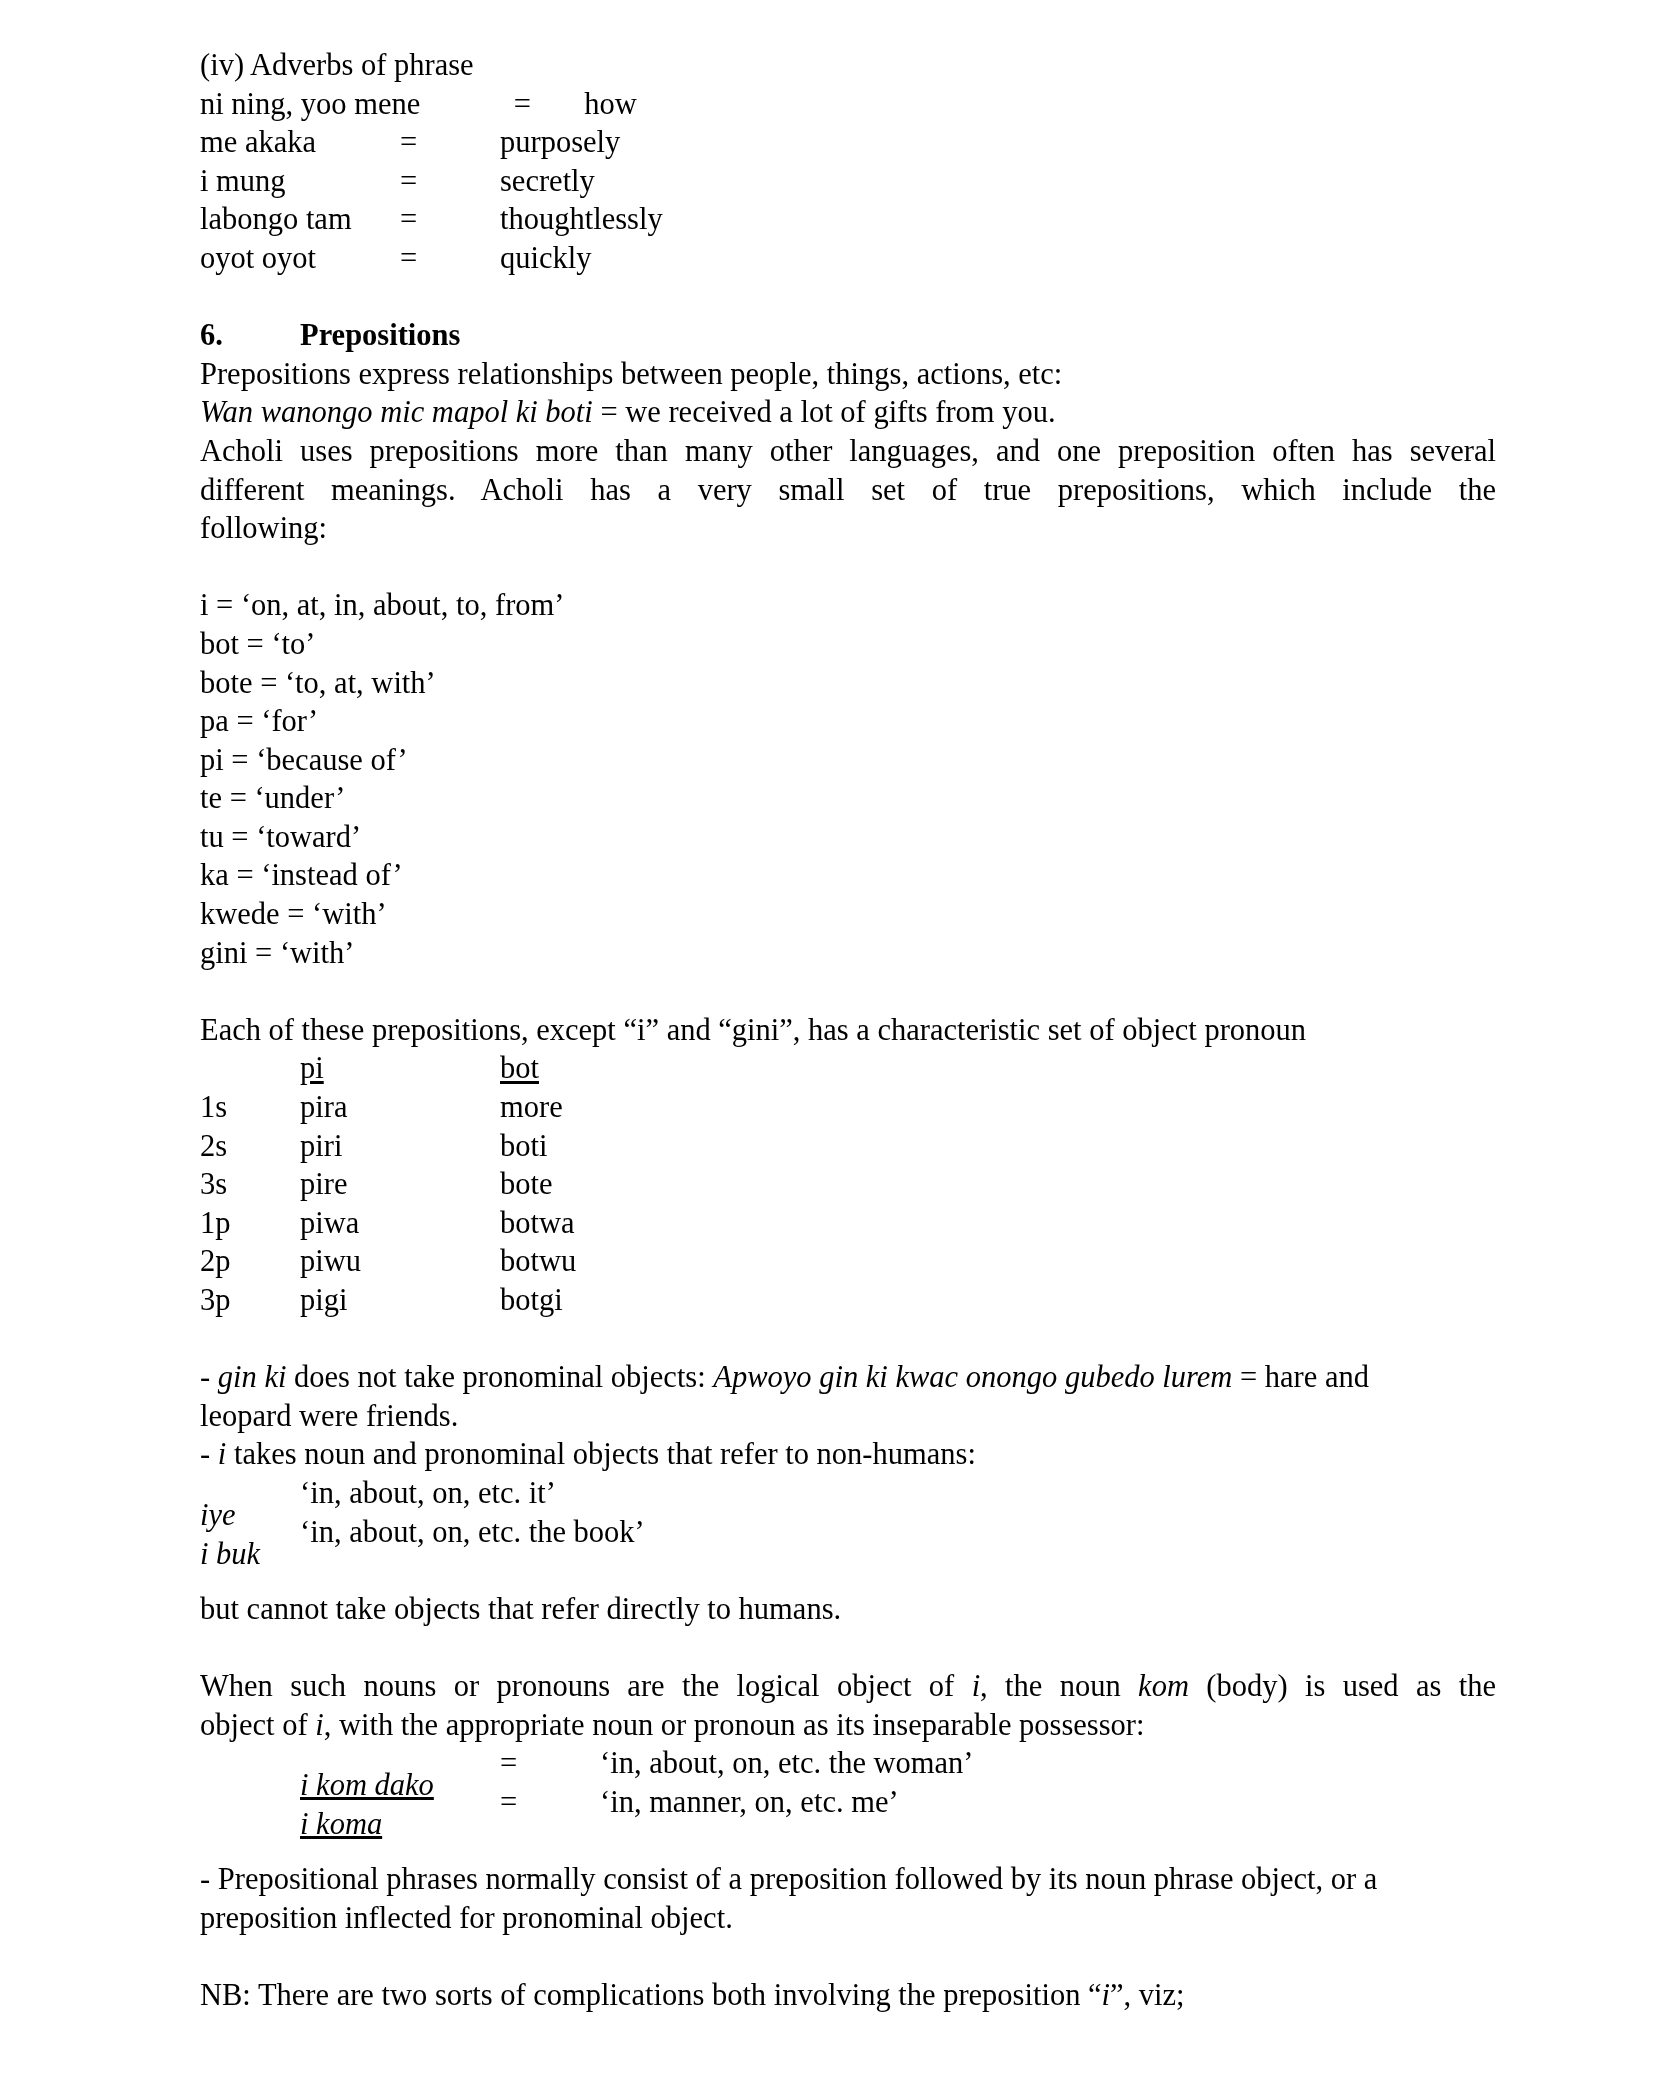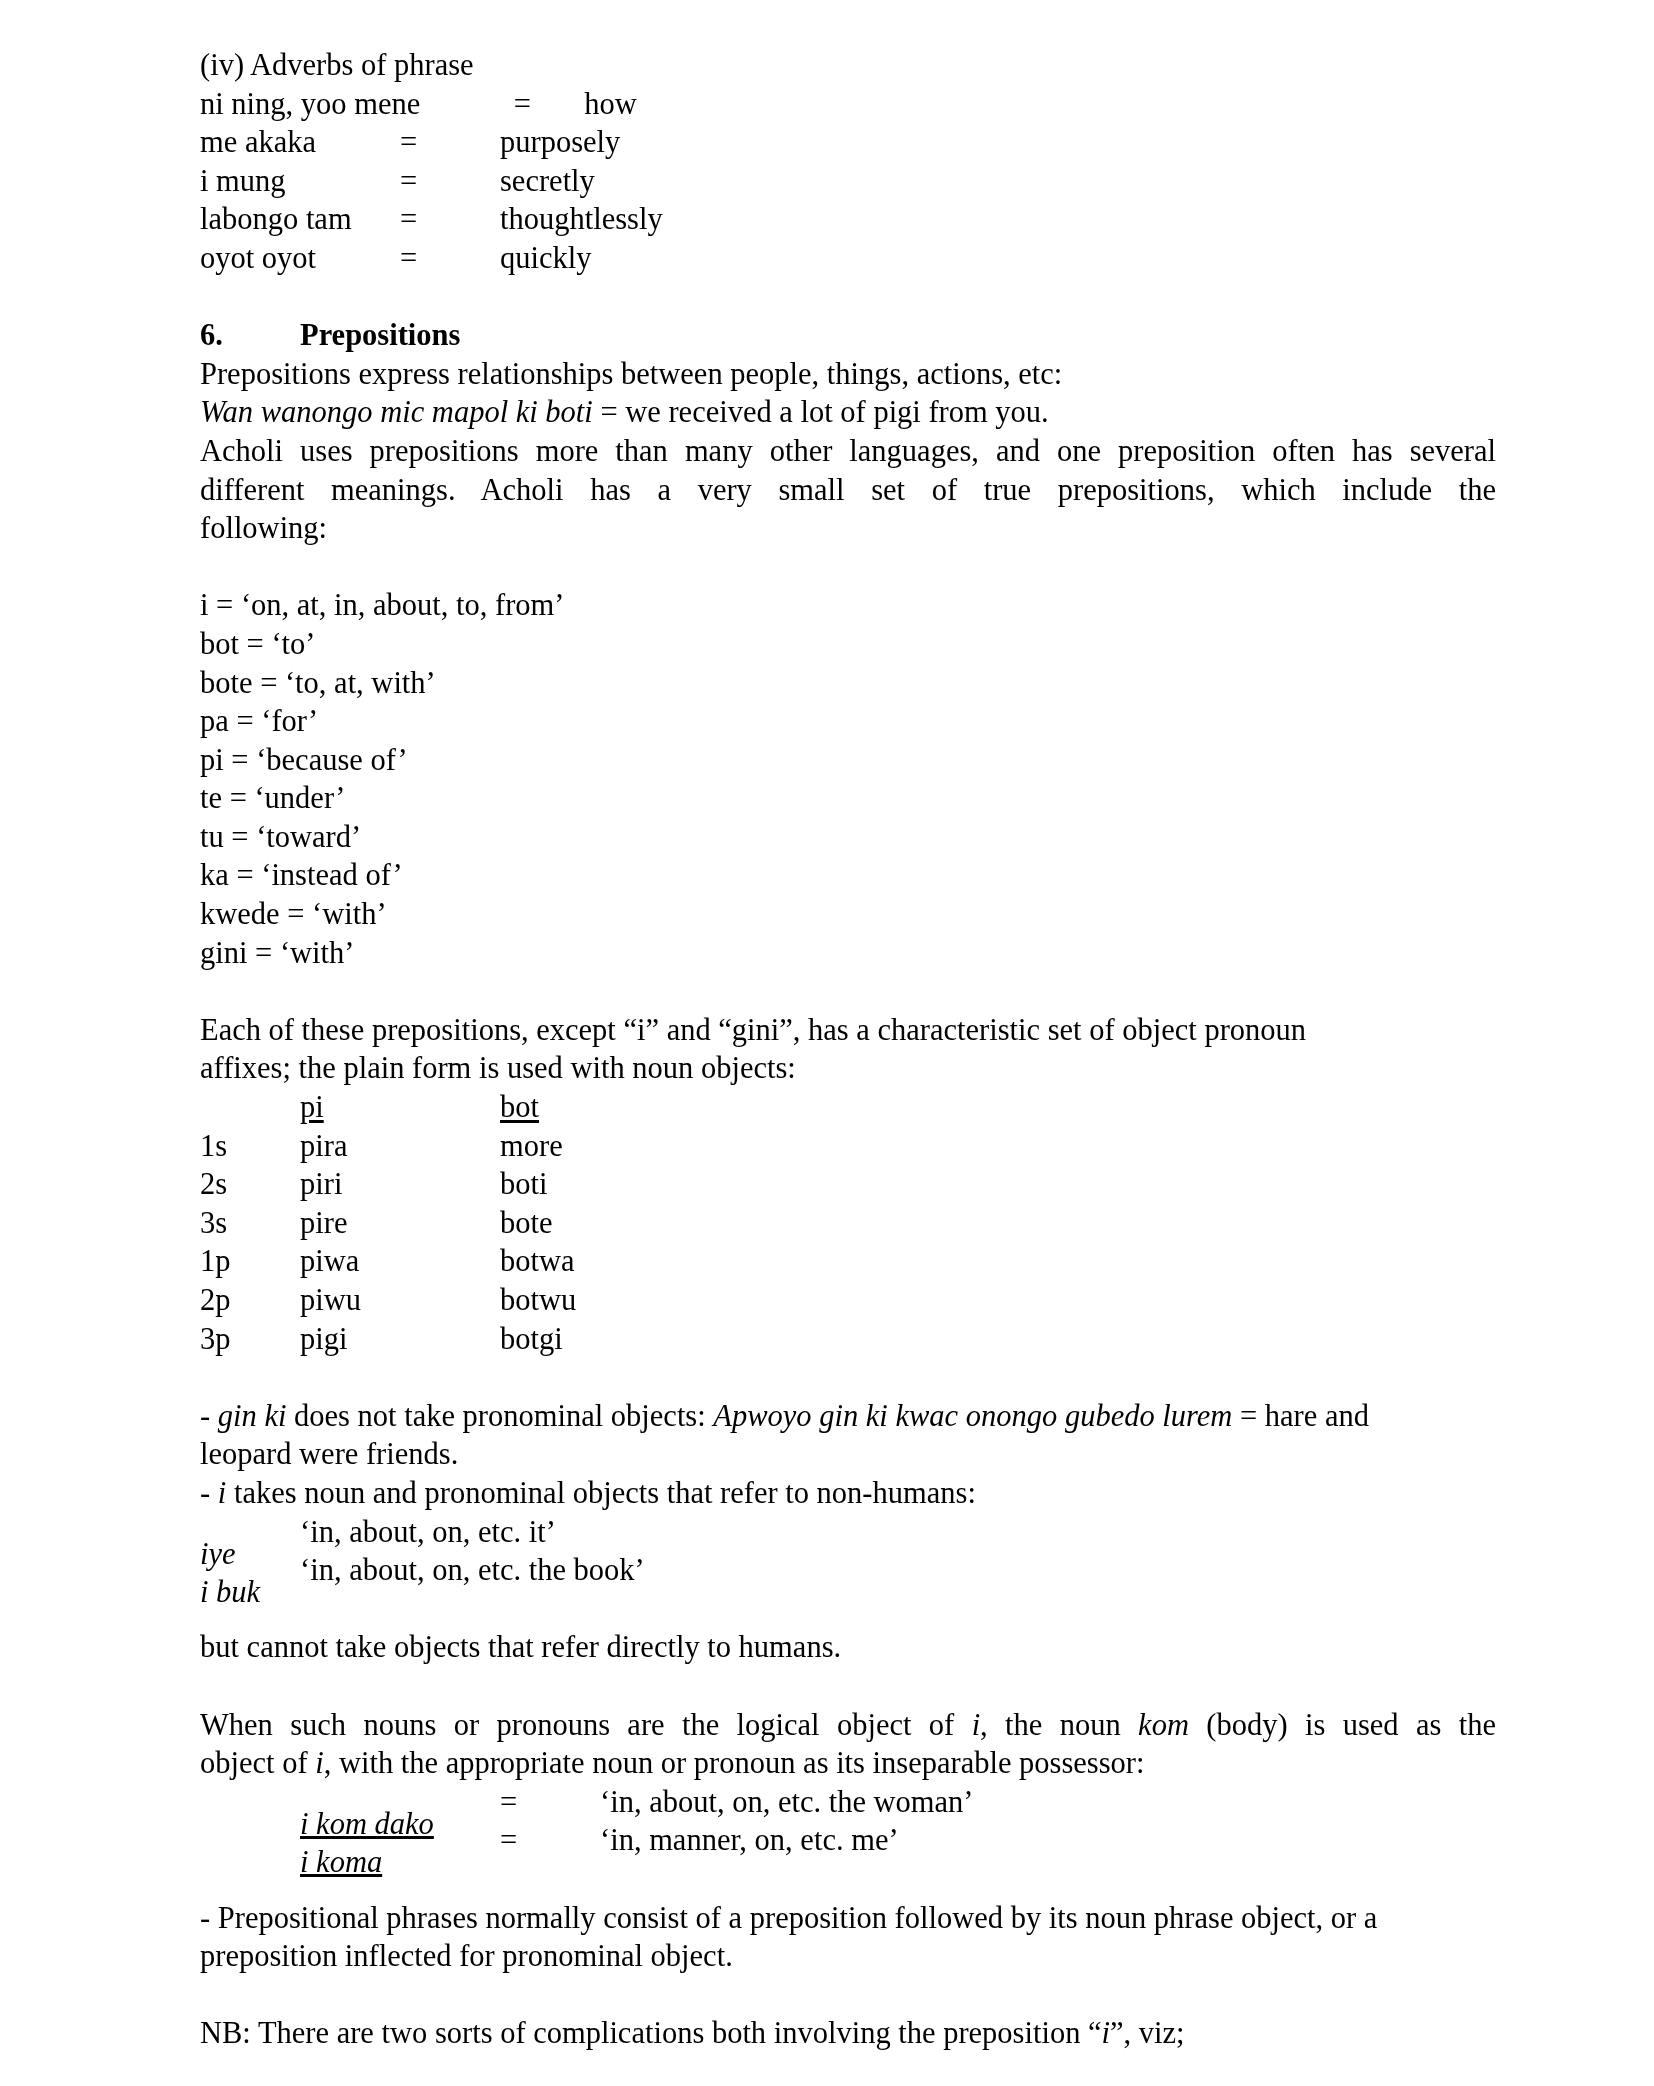--- a/index.html
+++ b/index.html
@@ -57,21 +57,21 @@
     <span>quickly</span>
   </div>
 
   <div class="gap"></div>
 
   <div class="line b">
     <span class="sec-num">6.</span><span>Prepositions</span>
   </div>
   <div class="line">Prepositions express relationships between people, things, actions, etc:</div>
   <div class="line">
-    <span class="it">Wan wanongo mic mapol ki boti</span><span> = we received a lot of pigi from you.</span>
+    <span class="it">Wan wanongo mic mapol ki boti</span><span> = we received a lot of gifts from you.</span>
   </div>
   <div class="just-full">Acholi uses prepositions more than many other languages, and one preposition often has several</div>
   <div class="just-full">different meanings. Acholi has a very small set of true prepositions, which include the</div>
   <div class="line">following:</div>
 
   <div class="gap"></div>
 
   <div class="line">i = ‘on, at, in, about, to, from’</div>
   <div class="line">bot = ‘to’</div>
   <div class="line">bote = ‘to, at, with’</div>
@@ -79,21 +79,20 @@
   <div class="line">pi = ‘because of’</div>
   <div class="line">te = ‘under’</div>
   <div class="line">tu = ‘toward’</div>
   <div class="line">ka = ‘instead of’</div>
   <div class="line">kwede = ‘with’</div>
   <div class="line">gini = ‘with’</div>
 
   <div class="gap"></div>
 
   <div class="line">Each of these prepositions, except “i” and “gini”, has a characteristic set of object pronoun</div>
-  <div class="line">affixes; the plain form is used with noun objects:</div>
 
   <div class="row">
     <span class="pn-person"></span>
     <span class="pn-pi u">pi</span>
     <span class="u">bot</span>
   </div>
   <div class="row">
     <span class="pn-person">1s</span>
     <span class="pn-pi">pira</span>
     <span>more</span>

